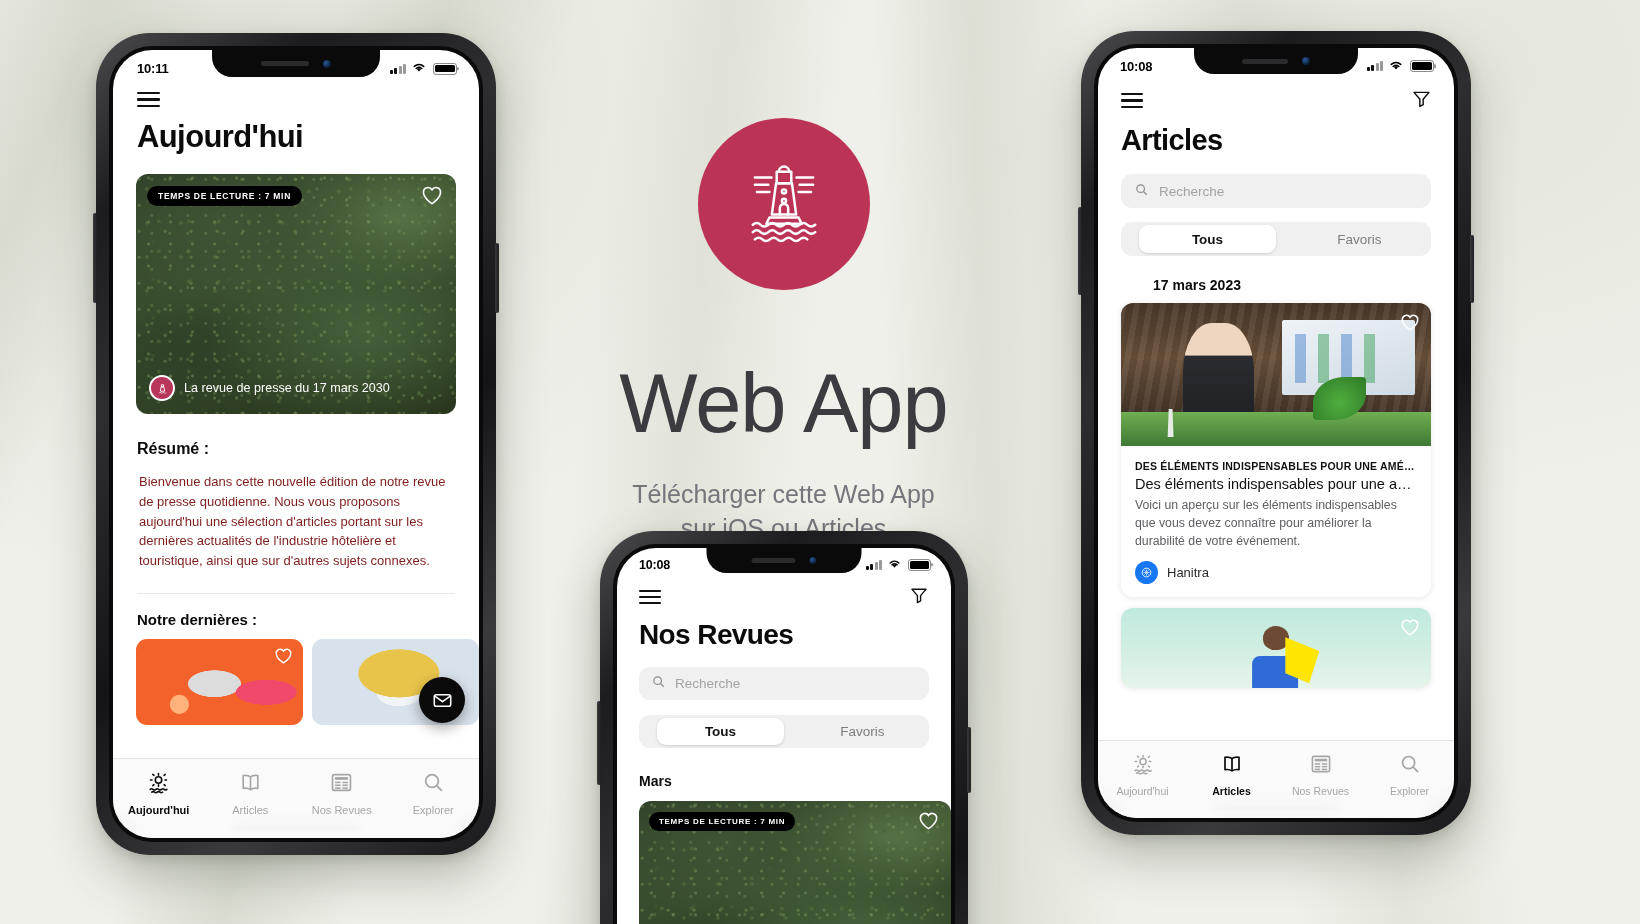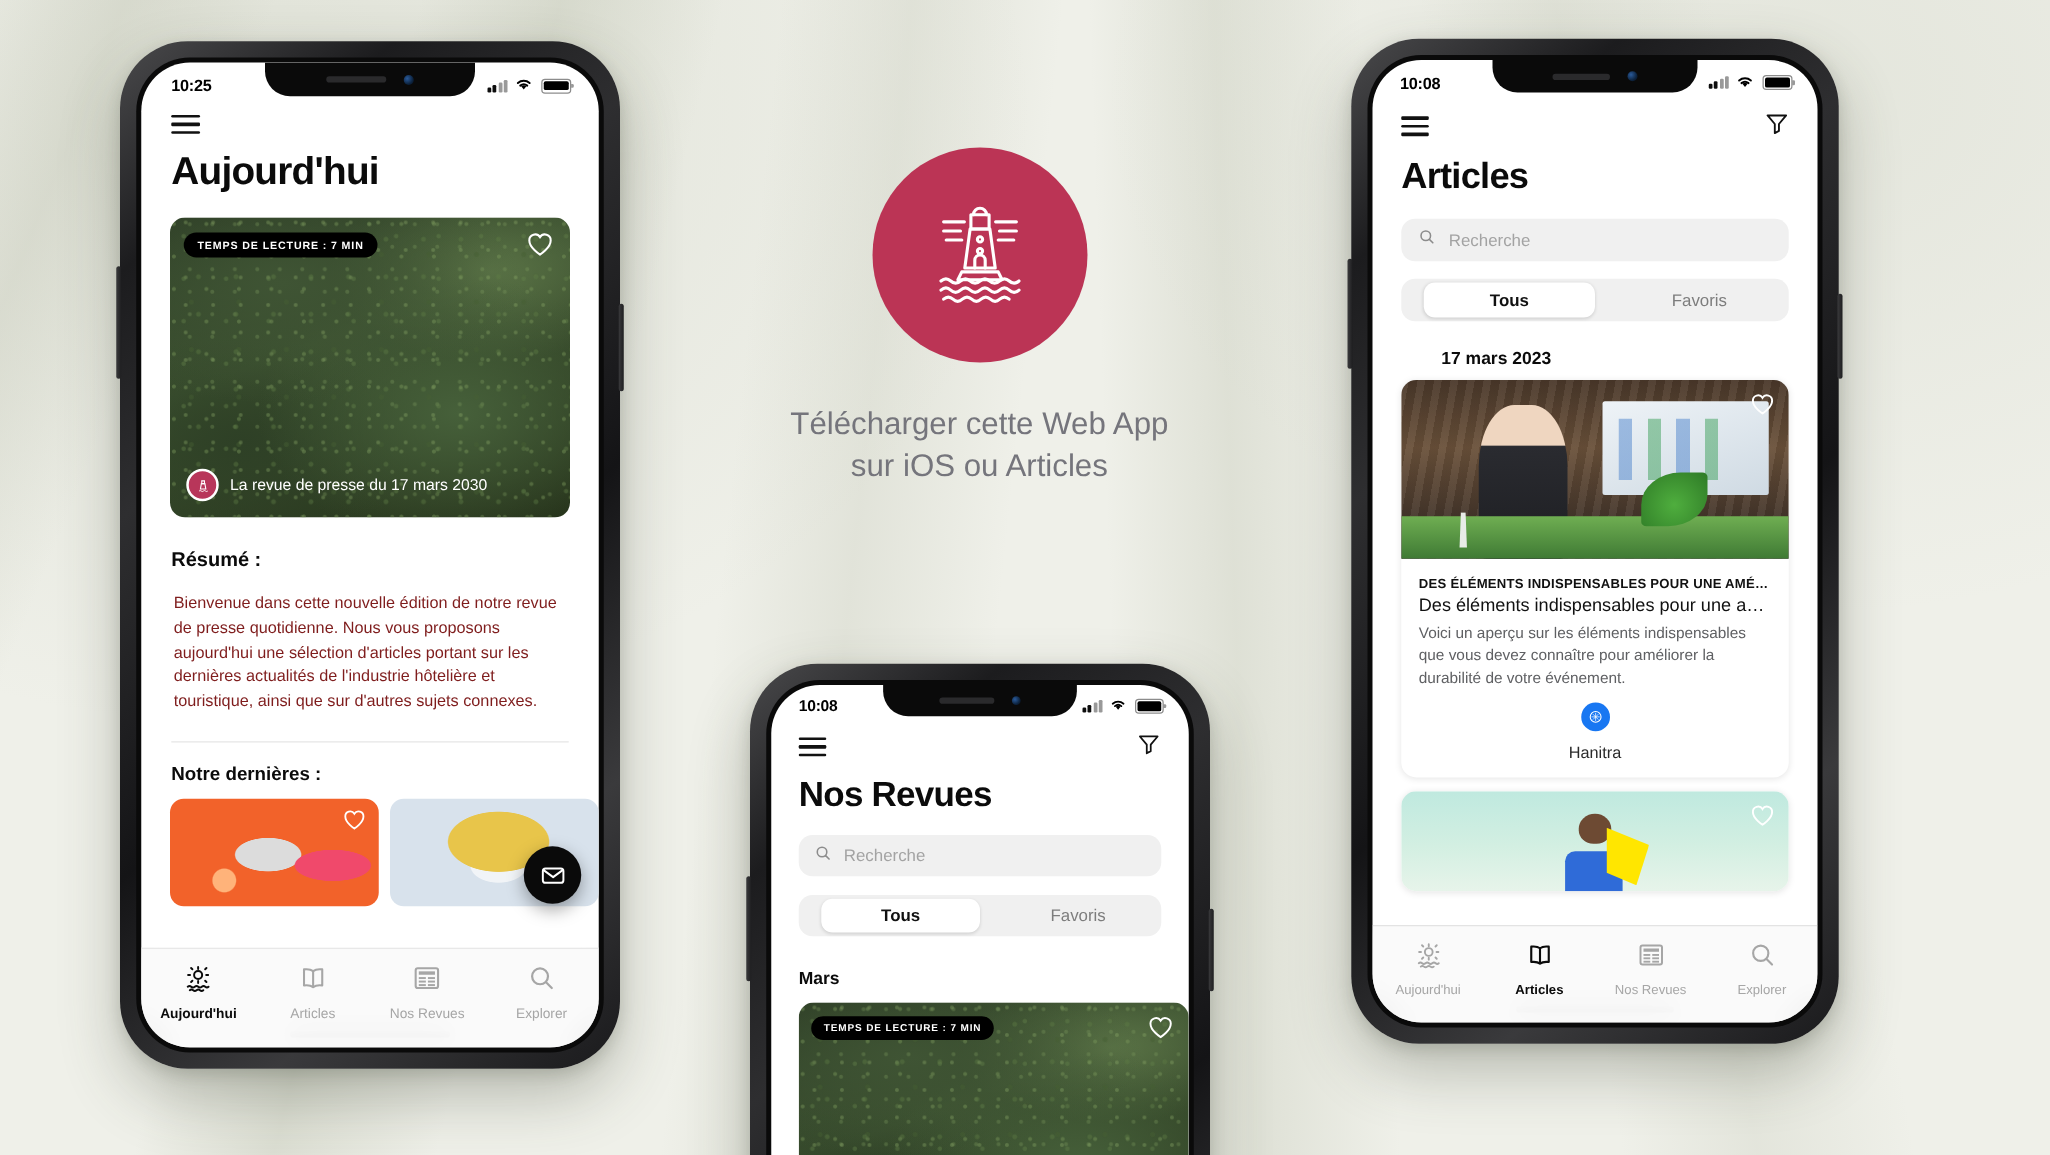--- a/index.html
+++ b/index.html
@@ -180,21 +180,21 @@
   }
   .art-photo .wood { position:absolute; inset:0;
      background:repeating-linear-gradient(100deg, rgba(255,255,255,0.05) 0 6px, rgba(0,0,0,0.07) 6px 13px);}
   .art-photo .screen-tv { position:absolute; background:linear-gradient(160deg,#eef3f7,#cfdae3); border-radius:2px;}
   .art-photo .leafgreen { position:absolute; background:radial-gradient(ellipse at 50% 60%, #4fae3e, #2e7a26); }
   .art-photo .person { position:absolute; background:linear-gradient(180deg,#efd6c0 0%,#efd6c0 26%,#2a2b30 27%,#1d1e22 100%); border-radius:40% 40% 6px 6px;}
   .art-photo .grass { position:absolute; left:0; right:0; bottom:0; background:linear-gradient(180deg,#6fae52,#3f7a34);}
   .art-kicker { font-weight:700; color:#111; letter-spacing:.2px; white-space:nowrap; overflow:hidden; text-overflow:ellipsis; }
   .art-title { color:#111; white-space:nowrap; overflow:hidden; text-overflow:ellipsis; }
   .art-desc { color:#5f6063; }
-  .art-author { display:flex; align-items:center;flex-direction:column; }
+  .art-author { display:flex; align-items:center; }
   .author-dot { border-radius:50%; background:#1877f2; display:flex; align-items:center; justify-content:center; color:#fff; flex:0 0 auto;}
 
   .art-card2 { background:#fff; border-radius:12px; overflow:hidden; box-shadow:0 1px 6px rgba(0,0,0,0.10); position:relative; }
   .art-photo2 { position:relative; width:100%; background:linear-gradient(180deg,#bfe9df 0%,#d3efe2 55%,#e7f4ea 100%); overflow:hidden; }
   .p2-head { position:absolute; border-radius:50% 50% 45% 45%; background:#6d4a33; }
   .p2-body { position:absolute; background:#2f6bd8; border-radius:8px 8px 0 0; }
   .p2-yellow { position:absolute; background:#ffe600; }
 
   
   .center-block { position:absolute; text-align:center; }
@@ -216,21 +216,21 @@
   <div class="sbtn right" style="top:210px; height:70px;"></div>
   <div class="inner-bezel">
     <div class="screen">
 
       <div class="notch" style="width:168px; height:27px;">
         <span class="speaker" style="width:48px;height:5px;"></span>
         <span class="cam" style="width:8px;height:8px;"></span>
       </div>
 
       <div class="statusbar" style="height:30px; padding:7px 22px 0 24px; font-size:13px;">
-        <span class="sb-time">10:25</span>
+        <span class="sb-time">10:11</span>
         <span class="sb-right">
           <span class="sig" style="margin-right:5px;">
             <i style="width:3px;height:4px;opacity:.95"></i>
               <i style="width:3px;height:6px;opacity:.95"></i>
               <i style="width:3px;height:8px;opacity:.4"></i>
               <i style="width:3px;height:10px;opacity:.4"></i>
           </span>
           <span class="wifi" style="margin-right:6px;">
             <svg width="16" height="12" viewBox="0 0 16 12">
                 <path d="M8 10.6l2.1-2.6a3.4 3.4 0 0 0-4.2 0L8 10.6z" fill="#000"></path>
@@ -374,20 +374,21 @@
         <path d="M46 60v-6a4 4 0 0 1 8 0v6"></path>
         <path d="M36 63h28l3 6H33z"></path>
         <path d="M22 24.5h16M22 31.5h13M24 38.5h12"></path>
         <path d="M78 24.5H62M78 31.5H65M76 38.5H64"></path>
         <path d="M20 70q3.8-3.4 7.5 0t7.5 0 7.5 0 7.5 0 7.5 0 7.5 0 7.5 0 7.5 0"></path>
         <path d="M20 77q3.8-3.4 7.5 0t7.5 0 7.5 0 7.5 0 7.5 0 7.5 0 7.5 0 7.5 0"></path>
         <path d="M22 84q3.6-3.2 7.2 0t7.2 0 7.2 0 7.2 0 7.2 0 7.2 0 7.2 0"></path>
       </g>
     </svg>
   </div>
+  <div class="wa-title" style="margin-top:72px; font-size:83px; line-height:1;">Web App</div>
   <div class="wa-sub" style="margin-top:33px; font-size:25px;">Télécharger cette Web App</div>
   <div class="wa-sub" style="font-size:25px;">sur iOS ou Articles</div>
 </div>
 
 <div class="phone" style="left:600px; top:531px; width:368px; height:760px;">
   <div class="sbtn left" style="top:170px; height:84px;"></div>
   <div class="sbtn right" style="top:196px; height:66px;"></div>
   <div class="inner-bezel">
     <div class="screen">
 

